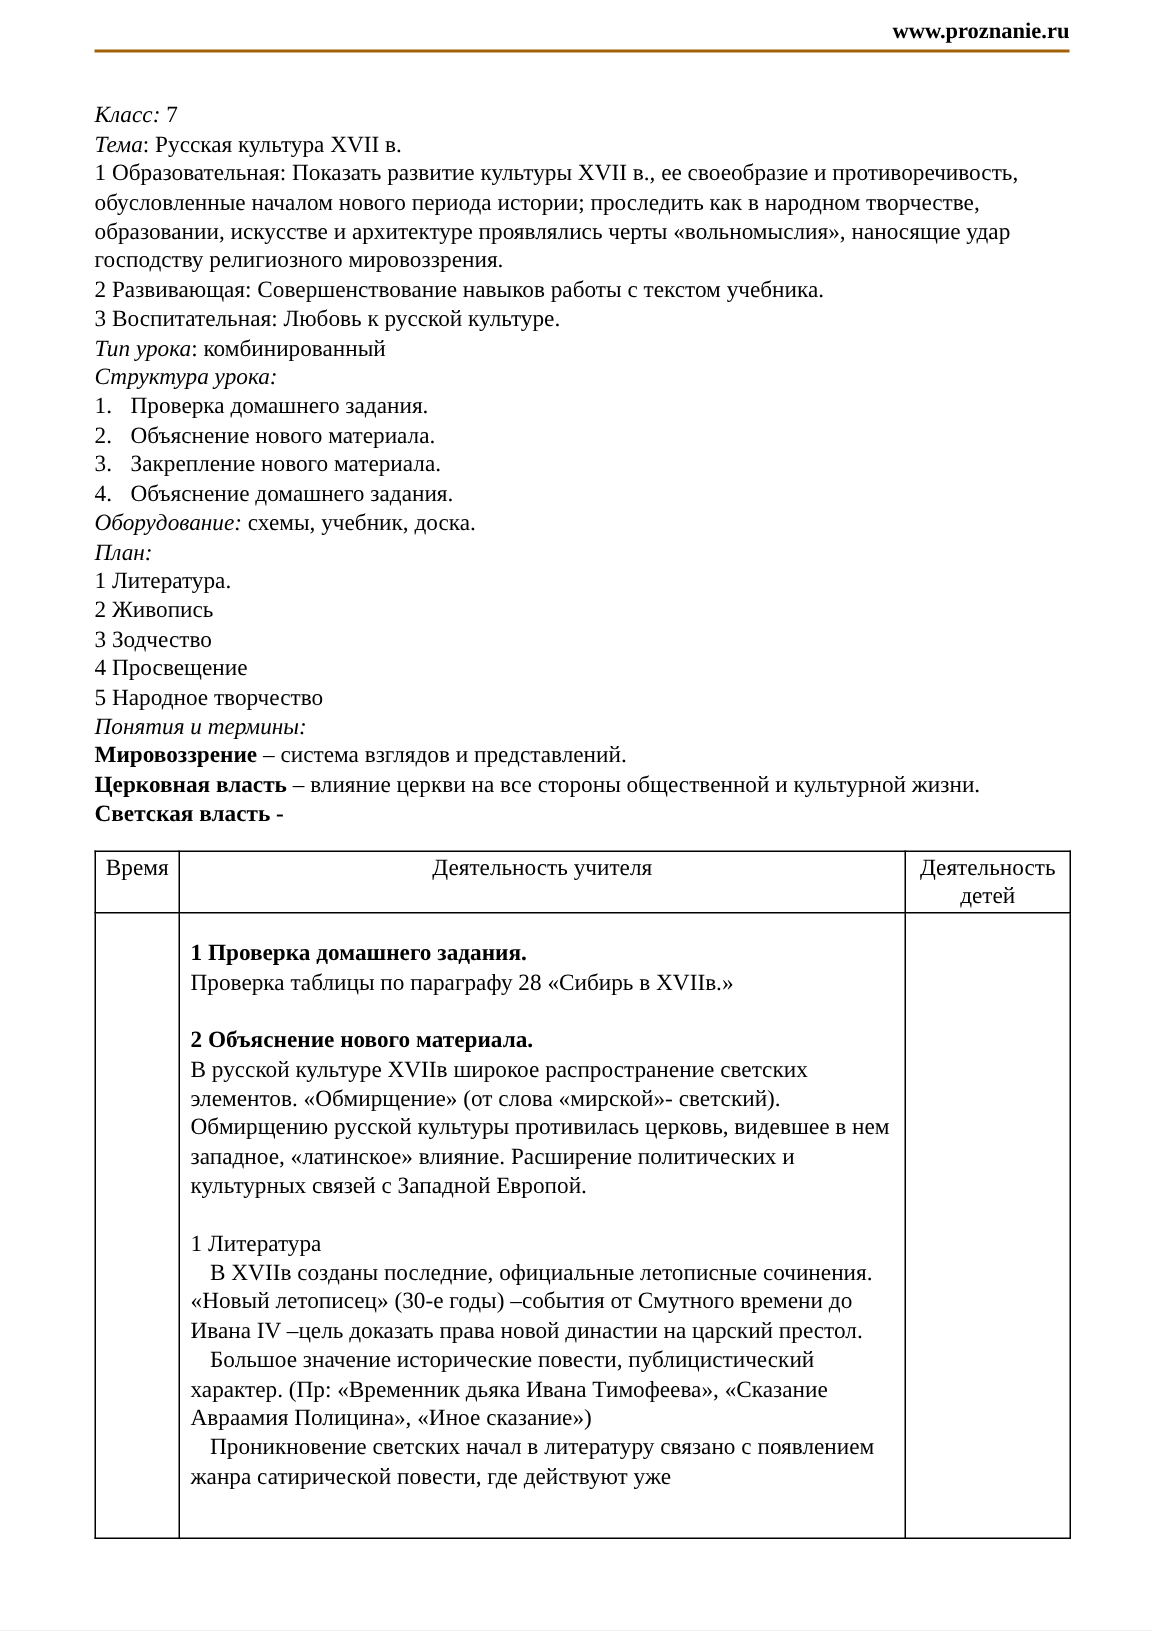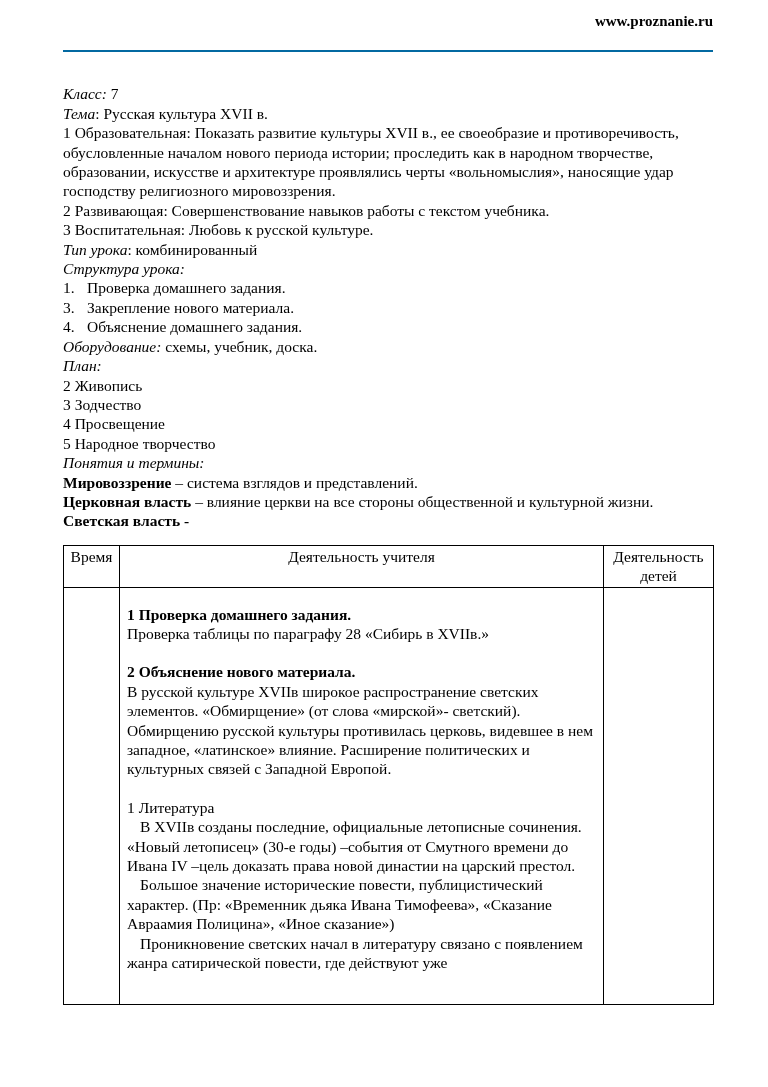--- a/index.html
+++ b/index.html
@@ -11,25 +11,25 @@
       background: #ffffff;
       font-family: "Liberation Serif", "DejaVu Serif", serif;
       font-size: 15.5px;
       line-height: 19.4px;
       color: #000;
       position: relative;
       overflow: hidden;
     }
     .header {
       margin: 12px 55px 0 63px;
-      border-bottom: 2px solid #0369a1;
+      border-bottom: 2px solid #a16207;
       text-align: right;
       font-weight: bold;
       font-size: 15px;
-      padding-bottom: 19px;
+      padding-bottom: 2px;
     }
     .content { margin: 32px 55px 0 63px; }
     p.line { margin: 0; }
     .italic { font-style: italic; }
     .bold { font-weight: bold; }
     .underline { }
     .ol-item { }
     .ol-num { display: inline-block; min-width: 24px; }
     .plan { margin-left: 37px; }
     .doc-table {
@@ -71,27 +71,29 @@
 
     <p class="line">1 Образовательная: Показать развитие культуры XVII в., ее своеобразие и противоречивость, обусловленные началом нового периода истории; проследить как в народном творчестве, образовании, искусстве и архитектуре проявлялись черты «вольномыслия», наносящие удар господству религиозного мировоззрения.</p>
     <p class="line">2 Развивающая: Совершенствование навыков работы с текстом учебника.</p>
     <p class="line">3 Воспитательная: Любовь к русской культуре.</p>
 
     <p class="line"><span class="italic">Тип урока</span><span>: комбинированный</span></p>
 
     <p class="line italic">Структура урока:</p>
 
     <div class="ol-item line"><span class="ol-num">1.</span><span>Проверка домашнего задания.</span></div>
+    <div class="ol-item line"><span class="ol-num">2.</span><span>Объяснение нового материала.</span></div>
     <div class="ol-item line"><span class="ol-num">3.</span><span>Закрепление нового материала.</span></div>
     <div class="ol-item line"><span class="ol-num">4.</span><span>Объяснение домашнего задания.</span></div>
 
 
     <p class="line"><span class="italic">Оборудование:</span><span> схемы, учебник, доска.</span></p>
 
     <p class="line plan italic">План:</p>
+    <p class="line plan">1 Литература.</p>
     <p class="line plan">2 Живопись</p>
     <p class="line plan">3 Зодчество</p>
     <p class="line plan">4 Просвещение</p>
     <p class="line plan">5 Народное творчество</p>
 
     <p class="line italic">Понятия и термины:</p>
 
     <p class="line"><span class="bold">Мировоззрение</span><span> – система взглядов и представлений.</span></p>
 
     <p class="line"><span class="bold">Церковная власть</span><span> – влияние церкви на все стороны общественной и культурной жизни.</span></p>

